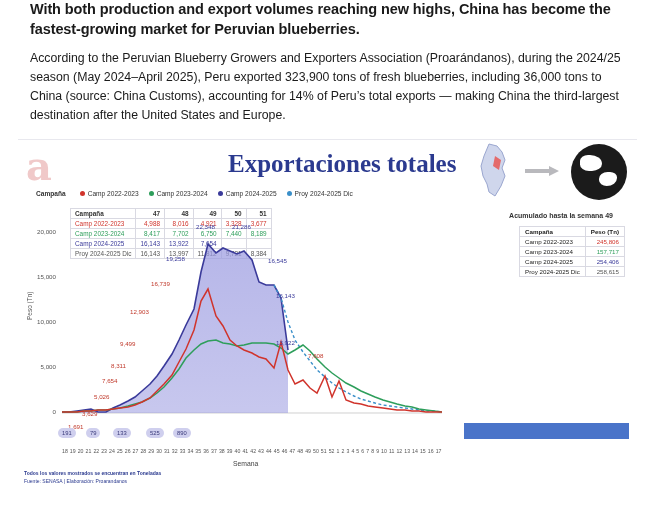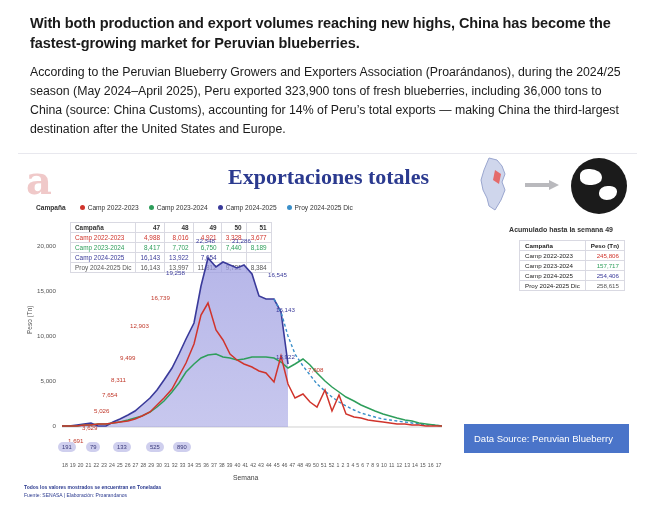--- a/index.html
+++ b/index.html
@@ -8,21 +8,21 @@
     width: 655px; height: 523px;
     background: #ffffff;
     font-family: "Liberation Sans", sans-serif;
     color: #1a1a1a;
     overflow: hidden;
   }
   .headline {
     font-size: 14.5px;
     font-weight: bold;
     line-height: 1.35;
-    padding: 14px 28px 0 30px;
+    padding: 0 28px 0 30px;
     letter-spacing: -0.1px;
   }
   .body-text {
     font-size: 12.3px;
     line-height: 1.55;
     padding: 10px 30px 0 30px;
     color: #1b1b1b;
   }
   .chart-wrap {
     position: relative;
@@ -32,21 +32,21 @@
     border-top: 1px solid #e8e8ee;
   }
   .brand-a {
     position: absolute; left: 8px; top: 6px;
     font-family: "DejaVu Serif", serif;
     font-size: 40px; color: #f0c9c9; line-height: 1;
     font-weight: bold;
   }
   .chart-title {
     position: absolute; left: 210px; top: 10px;
-    font-size: 22px; font-weight: bold; color: #2b3a8f;
+    font-size: 25px; font-weight: bold; color: #2b3a8f;
     font-family: "Liberation Serif", serif;
   }
   .legend {
     position: absolute; left: 18px; top: 50px;
     font-size: 6.6px; color: #333;
     display: flex; align-items: center; gap: 10px;
   }
   .legend .lbl { font-weight: bold; color:#333; margin-right: 4px; }
   .legend .li { display:flex; align-items:center; gap:3px; }
   .legend .dot { width:5px; height:5px; border-radius:50%; display:inline-block; }
@@ -339,21 +339,20 @@
       <td style="color:#3a3a9a">254,406</td>
     </tr>
     <tr>
       <td class="rowlab">Proy 2024-2025 Dic</td>
       <td style="color:#555">258,615</td>
     </tr>
   </tbody>
     </table>
 
   <div class="source-box">
-    <div>Data Source: Peruvian Blueberry</div>
   </div>
 
   <div class="footnote">
     <div><b>Todos los valores mostrados se encuentran en Toneladas</b></div>
     <div>Fuente: SENASA | Elaboración: Proarandanos</div>
   </div>
 
 </div>
 
 </body></html>

